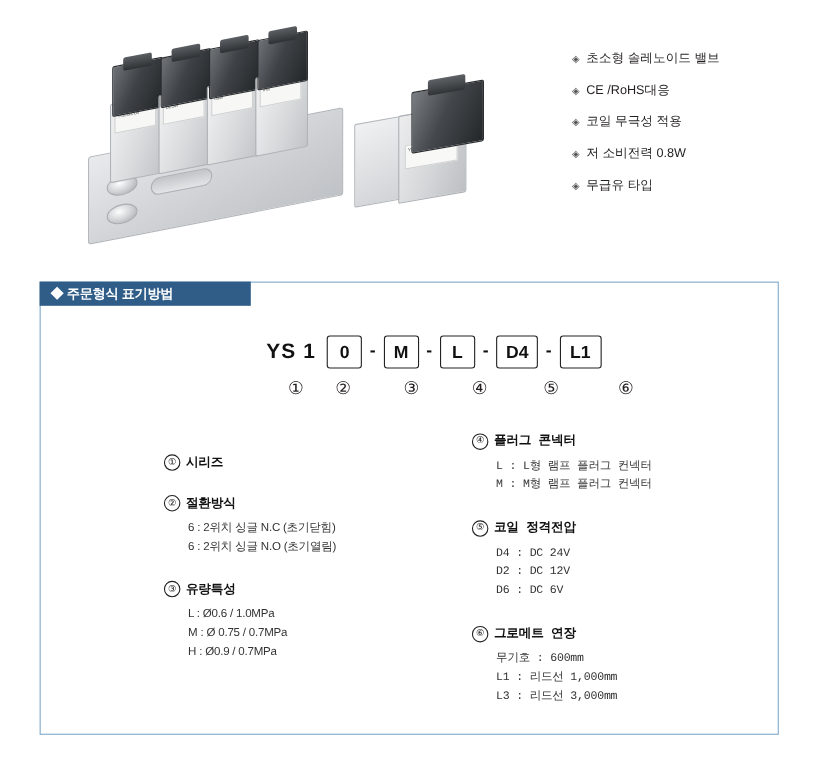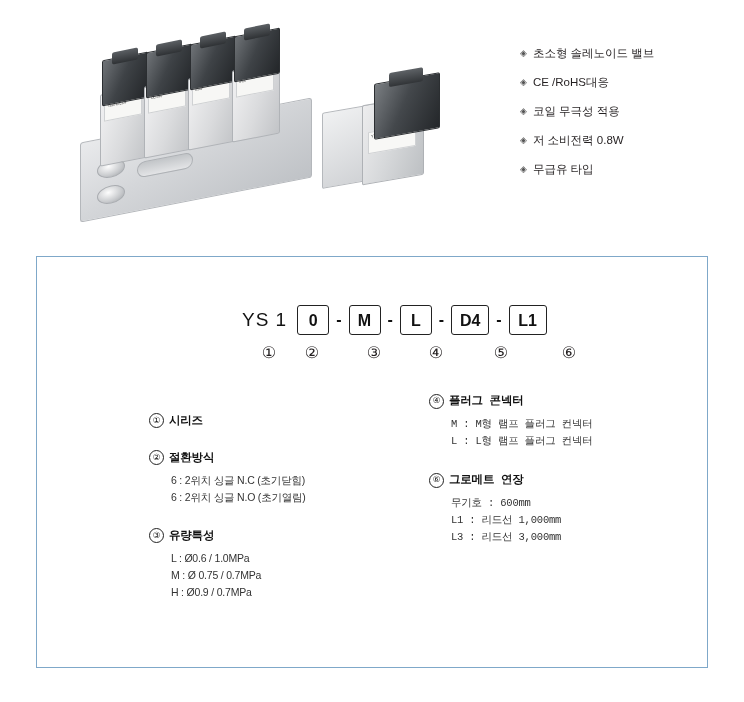--- a/index.html
+++ b/index.html
@@ -239,21 +239,21 @@
   }
   .code-row {
     position: absolute;
     left: 205px;
     top: 0;
     display: flex;
     align-items: center;
   }
   .code-series {
     font-size: 19px;
-    font-weight: normal;
+    font-weight: bold;
     letter-spacing: 1px;
     color: #111;
     margin-right: 10px;
   }
   .code-box {
     width: 32px;
     height: 30px;
     border: 1.5px solid #222;
     border-radius: 3px;
     font-size: 16px;
@@ -402,20 +402,24 @@
     <div class="feature-row">
       <span class="bullet">◈</span>
       <span>무급유 타입</span>
     </div>
   </div>
 
 </div>
 
 <div class="order-panel">
 
+  <div class="order-header">
+    <span>◆</span>
+    <span>주문형식 표기방법</span>
+  </div>
 
   <div class="code-line">
     <div class="code-row">
       <span class="code-series">YS 1</span>
       <span class="code-box">0</span>
       <span class="code-dash">-</span>
       <span class="code-box">M</span>
       <span class="code-dash">-</span>
       <span class="code-box">L</span>
       <span class="code-dash">-</span>
@@ -466,24 +470,32 @@
       </div>
 
     </div>
 
     <div class="col col-right">
 
       <div class="group">
         <div class="group-title">
           <span class="gnum">④</span><span>플러그 콘넥터</span>
         </div>
+        <div class="group-item">L : L형 램프 플러그 컨넥터</div>
         <div class="group-item">M : M형 램프 플러그 컨넥터</div>
-        <div class="group-item">L : L형 램프 플러그 컨넥터</div>
-      </div>
-
+      </div>
+
+      <div class="group">
+        <div class="group-title">
+          <span class="gnum">⑤</span><span>코일 정격전압</span>
+        </div>
+        <div class="group-item">D4 : DC 24V</div>
+        <div class="group-item">D2 : DC 12V</div>
+        <div class="group-item">D6 : DC 6V</div>
+      </div>
 
       <div class="group">
         <div class="group-title">
           <span class="gnum">⑥</span><span>그로메트 연장</span>
         </div>
         <div class="group-item">무기호 : 600mm</div>
         <div class="group-item">L1 : 리드선 1,000mm</div>
         <div class="group-item">L3 : 리드선 3,000mm</div>
       </div>
 

